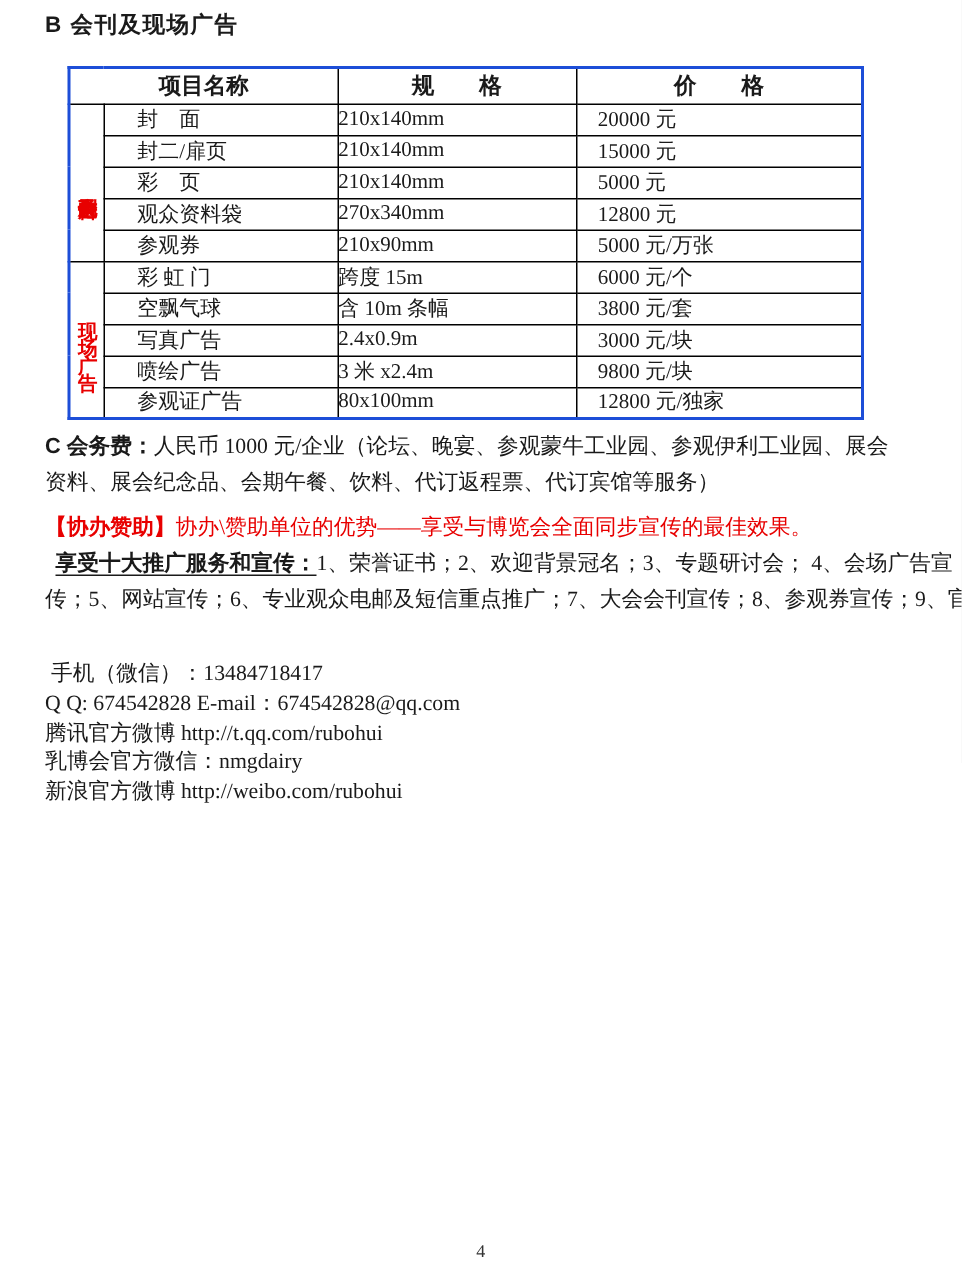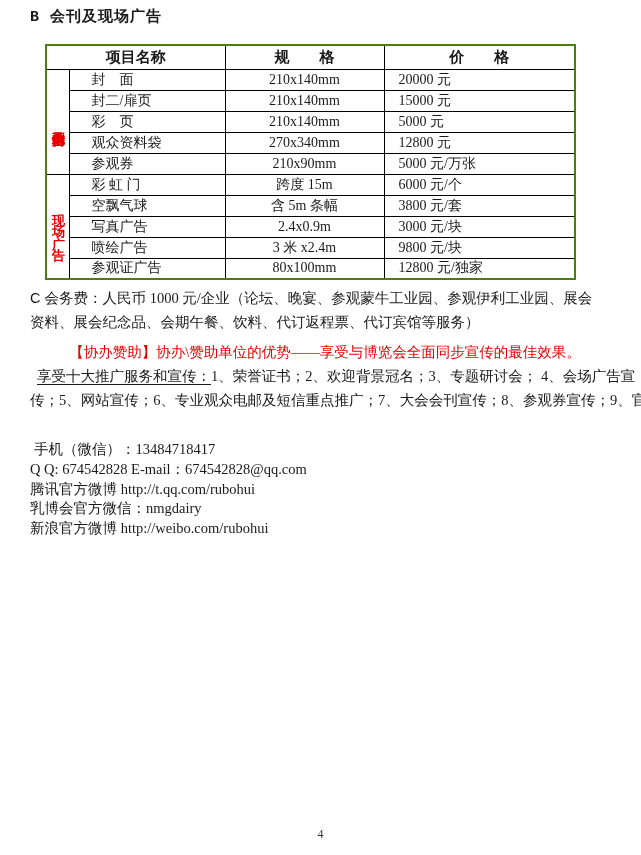--- a/index.html
+++ b/index.html
@@ -1,52 +1,52 @@
 <!DOCTYPE html>
 <html><head>
 <meta charset="utf-8">
 <style>
   * { margin:0; padding:0; box-sizing:border-box; }
   body { background:#e8e8e8; font-family:"Liberation Serif", serif; }
   .page {
     position:relative; width:641px; height:855px; margin:0 auto;
     background:#ffffff; color:#1a1a1a; overflow:hidden;
   }
-  .hei { font-family:Liberation Mono, monospace; font-weight:bold; }
+  .hei { font-family:Liberation Sans, sans-serif; font-weight:bold; }
   .doc-title { position:absolute; left:30px; top:7px; font-size:15px; letter-spacing:1px; }
 
   
   table.price-table {
     position:absolute; left:45px; top:44px; width:529px;
     border-collapse:collapse; table-layout:fixed;
   }
   .price-table th, .price-table td { border:1px solid #000; font-size:14px; overflow:hidden; white-space:nowrap; }
-  table.price-table { border:2px solid #4d7c0f; }
+  table.price-table { border:2px solid #1d4ed8; }
   .price-table th { height:24px; font-size:15px; text-align:center; }
   .price-table td { height:21px; }
   .col-label { width:23px; }
   .col-name  { width:156px; }
   .col-spec  { width:159px; }
   .col-price { width:191px; }
   .cell-name { padding-left:22px; text-align:left;margin-top:32px; }
-  .cell-spec { text-align:center; }
+  .cell-spec { }
   .cell-price{ padding-left:14px; text-align:left; }
   .vlabel { text-align:center; vertical-align:middle; }
   .vtext {
     writing-mode:vertical-lr; text-orientation:upright;
     margin:0 auto; color:#e80000; font-weight:bold;
     font-family:"Liberation Sans", sans-serif; font-size:13px; line-height:23px;
   }
   .vtext.spread { letter-spacing:11px; }
 
   
   .block { position:absolute; left:30px; width:590px; font-size:14.5px; }
   .para-line { height:24px; line-height:24px; white-space:nowrap; }
-  .bold { font-weight:normal; font-family:"Liberation Sans", sans-serif; }
-  .red  { color:#e80000;text-align:center; }
+  .bold { font-weight:bold; font-family:"Liberation Sans", sans-serif; }
+  .red  { color:#e80000; }
   .uline { text-decoration:underline; text-underline-offset:3px; }
   .indent { padding-left:7px; }
 
   .contact-line { height:19.8px; line-height:19.8px; white-space:nowrap; display:flex; }
   .postcode { margin-left:auto; padding-right:38px; }
   .ind4 { padding-left:4px; }
 
   .page-number {
     position:absolute; left:0; top:827px; width:100%;
     text-align:center; font-size:12px; color:#333;
@@ -103,21 +103,21 @@
     <tr>
       <td rowspan="5" class="vlabel">
         <div class="vtext spread">现场广告</div>
       </td>
       <td class="cell-name">彩 虹 门</td>
       <td class="cell-spec">跨度 15m</td>
       <td class="cell-price">6000 元/个</td>
     </tr>
     <tr>
       <td class="cell-name">空飘气球</td>
-      <td class="cell-spec">含 5m 条幅</td>
+      <td class="cell-spec">含 10m 条幅</td>
       <td class="cell-price">3800 元/套</td>
     </tr>
     <tr>
       <td class="cell-name">写真广告</td>
       <td class="cell-spec">2.4x0.9m</td>
       <td class="cell-price">3000 元/块</td>
     </tr>
     <tr>
       <td class="cell-name">喷绘广告</td>
       <td class="cell-spec">3 米 x2.4m</td>

